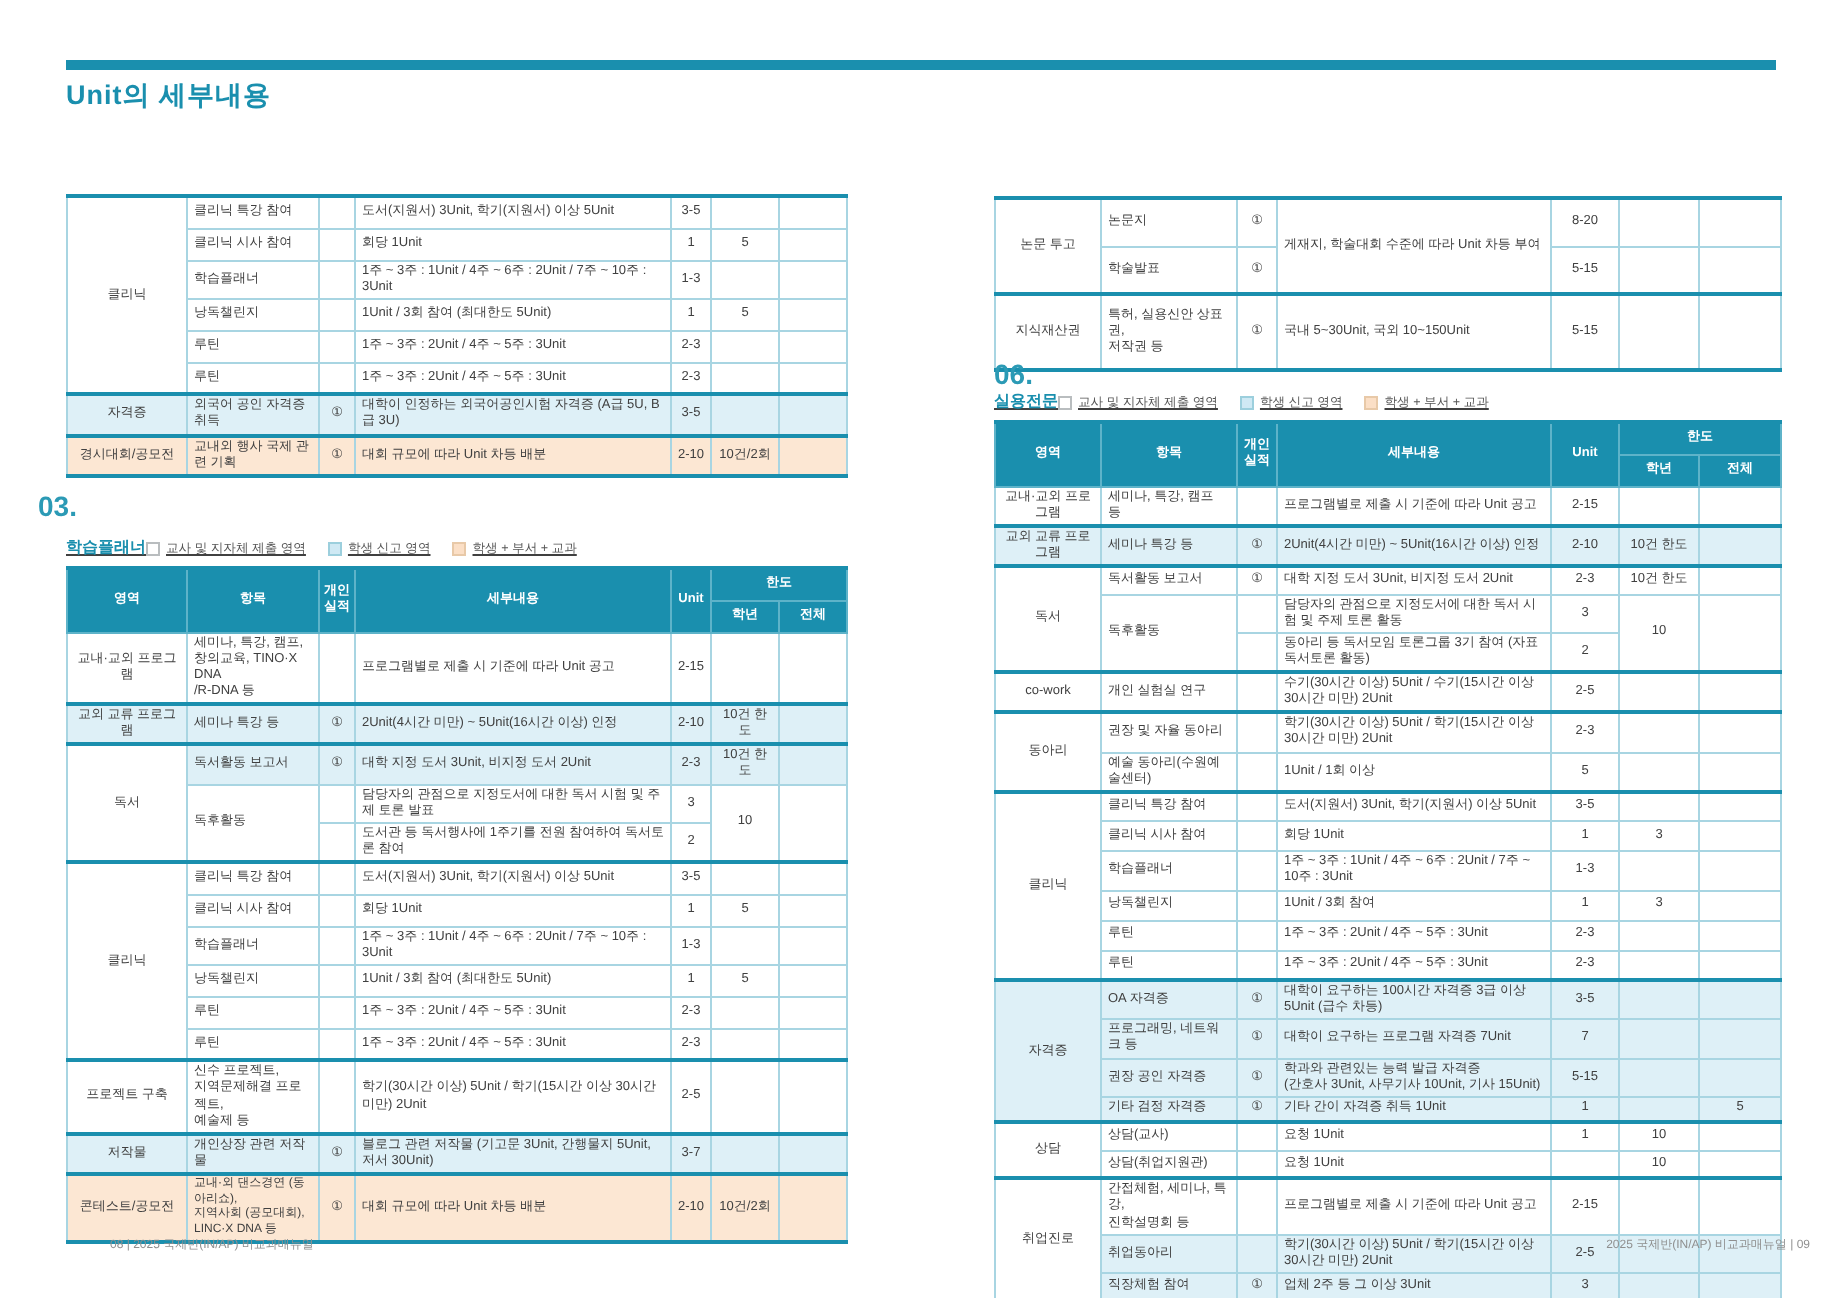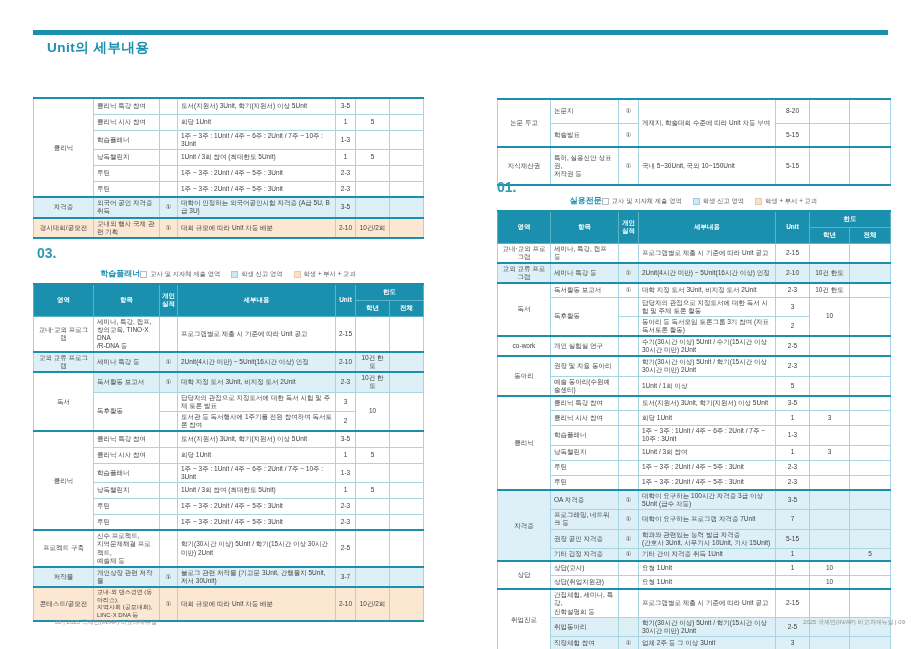--- a/index.html
+++ b/index.html
@@ -1,28 +1,28 @@
 <!DOCTYPE html>
 <html><head>
 <meta charset="utf-8">
 <style>
   html,body{margin:0;padding:0;}
   body{width:920px;height:649px;position:relative;background:#ffffff;
        font-family:"Liberation Sans",sans-serif;color:#404040;overflow:hidden;}
   .abs{position:absolute;}
   #topbar{left:33px;top:30px;width:855px;height:5px;background:#1a8fae;}
-  #doc-title{left:33px;top:39px;font-size:13.5px;font-weight:bold;color:#1a8fae;letter-spacing:.5px;margin-left:14px;}
+  #doc-title{left:33px;top:39px;font-size:13.5px;font-weight:bold;color:#1a8fae;letter-spacing:.5px;}
   .sec-num{font-size:14px;font-weight:600;color:#2b9ab5;line-height:1;}
   .sec-sub{font-size:8px;font-weight:bold;color:#1a8fae;}
   .legend{display:flex;gap:11px;align-items:center;}
   .legend .li{display:flex;gap:3px;align-items:center;font-size:6.3px;color:#555;}
   .sw{width:7px;height:7px;border:1px solid #b9bdbf;box-sizing:border-box;background:#fff;}
   .sw.blue{background:#cfe9f4;border-color:#9ccfdd;}
   .sw.orange{background:#fbdfc6;border-color:#e8c9a8;}
-  .subrow{display:flex;justify-content:center;align-items:flex-end;}
+  .subrow{display:flex;justify-content:flex-start;align-items:flex-end;text-decoration:underline;}
 
   table.t{border-collapse:collapse;table-layout:fixed;
           border-top:2px solid #1a8fae;border-bottom:2px solid #1a8fae;
           border-left:1px solid #9ccfdd;border-right:1px solid #9ccfdd;}
   table.t td,table.t th{border:1px solid #a8d5e2;font-size:6.5px;line-height:1.25;
           padding:1px 3px;overflow:hidden;white-space:pre-line;vertical-align:middle;
           box-sizing:border-box;}
   table.t thead th{background:#1a8fae;color:#ffffff;font-weight:bold;text-align:center;
           border-color:#5eb3c9;padding:1px 1px;}
   tr.hr1 th{height:14px;}
@@ -163,21 +163,21 @@
 저작권 등</td>
  <td class="c-mark">①</td>
  <td class="c-detail">국내 5~30Unit, 국외 10~150Unit</td>
  <td class="c-unit">5-15</td>
  <td class="c-year"></td>
  <td class="c-total"></td>
 </tr>
 </tbody>
 </table>
 
-<div class="abs sec-num" style="left:37px;top:246px">03.</div>
+<div class="abs sec-num" style="left:19px;top:246px">03.</div>
 <div class="abs subrow" style="left:33px;top:268px;width:390px">
   <span class="sec-sub">학습플래너</span>
   <span class="legend">
     <span class="li">
         <span class="sw"></span>
         <span>교사 및 지자체 제출 영역</span>
       </span>
     <span class="li">
         <span class="sw blue"></span>
         <span>학생 신고 영역</span>
@@ -332,21 +332,21 @@
 LINC·X DNA 등</td>
  <td class="c-mark">①</td>
  <td class="c-detail">대회 규모에 따라 Unit 차등 배분</td>
  <td class="c-unit">2-10</td>
  <td class="c-year">10건/2회</td>
  <td class="c-total"></td>
 </tr>
 </tbody>
 </table>
 
-<div class="abs sec-num" style="left:497px;top:180px">01.</div>
+<div class="abs sec-num" style="left:497px;top:180px">06.</div>
 <div class="abs subrow" style="left:497px;top:195px;width:393px">
   <span class="sec-sub">실용전문</span>
   <span class="legend">
     <span class="li">
         <span class="sw"></span>
         <span>교사 및 지자체 제출 영역</span>
       </span>
     <span class="li">
         <span class="sw blue"></span>
         <span>학생 신고 영역</span>

